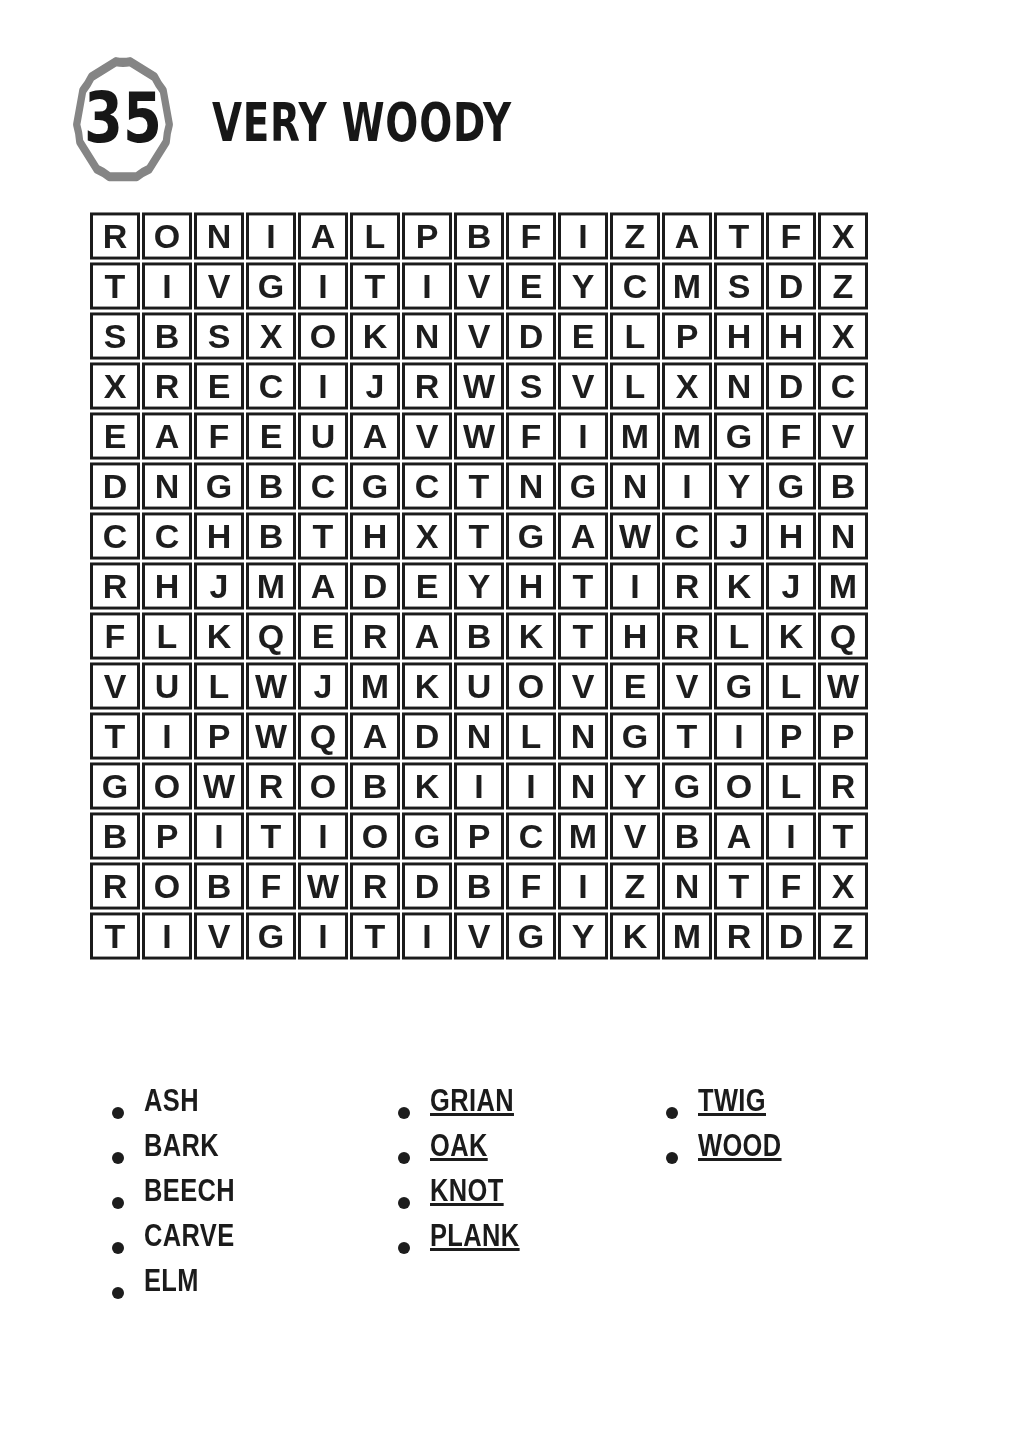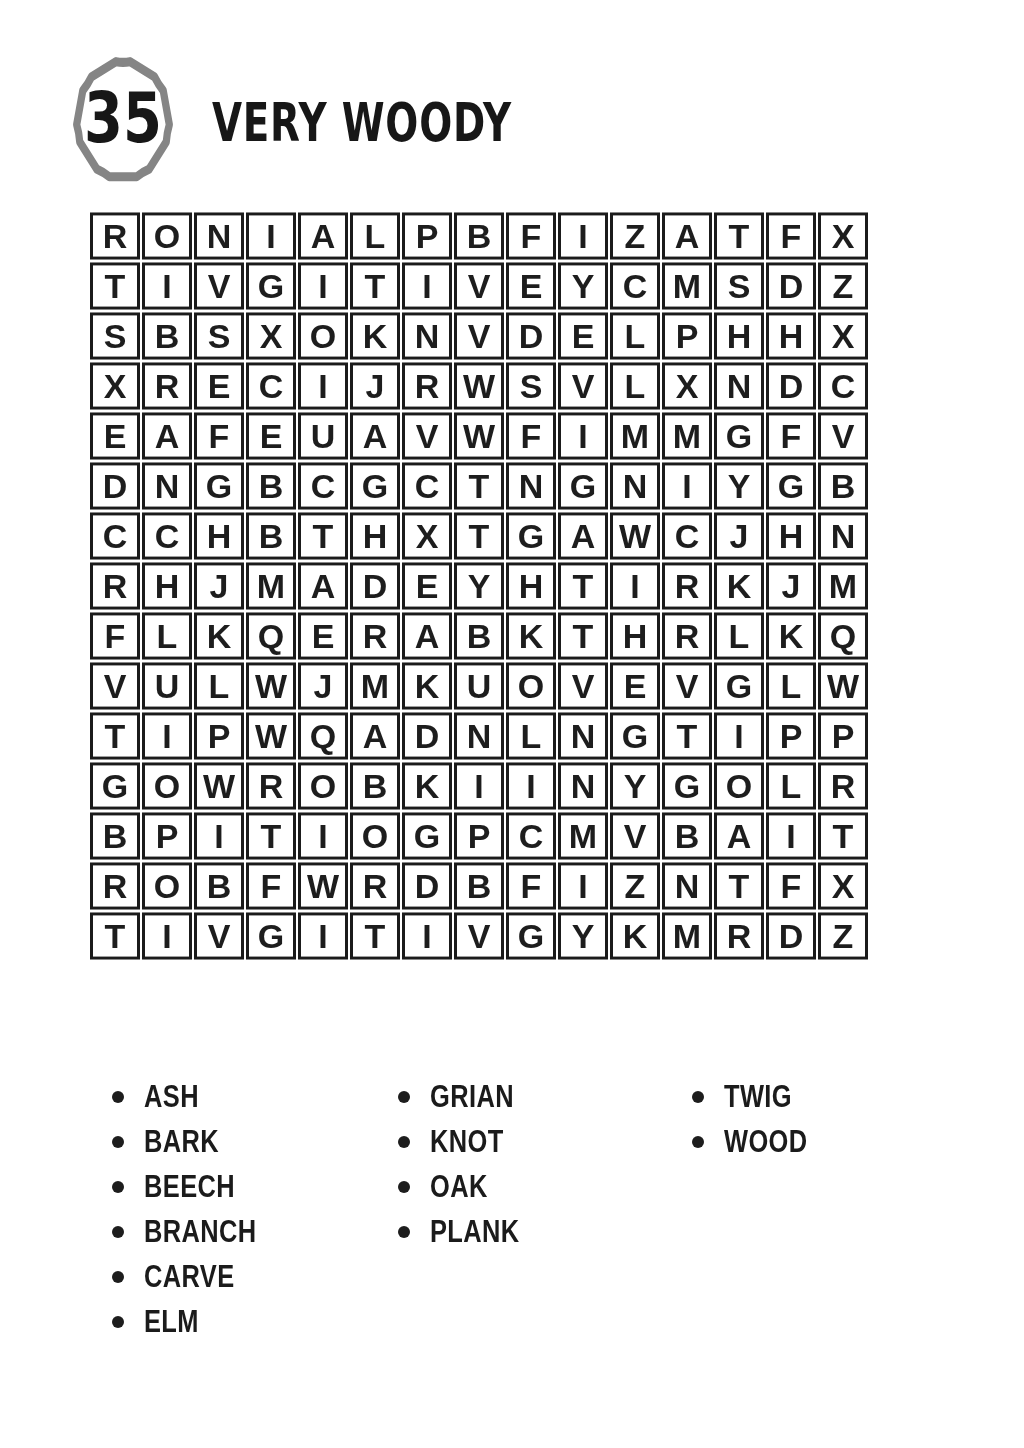--- a/index.html
+++ b/index.html
@@ -72,25 +72,25 @@
     transform: scaleY(0.98);
   }
 
   
   .word-col {
     position: absolute;
     top: 1074px;
     list-style: none;
   }
   .word-col.col-0 { left: 112px; }
-  .word-col.col-1 { left: 398px; }
-  .word-col.col-2 { left: 692px; }
+  .word-col.col-1 { left: 398px; text-decoration: underline; }
+  .word-col.col-2 { left: 666px; text-decoration: underline; }
   .word-col li {
     display: flex;
-    align-items: center;
+    align-items: flex-end;
     height: 45px;
     gap: 20px;
   }
   .bullet {
     width: 12px;
     height: 12px;
     border-radius: 50%;
     background: #1d1d1d;
     flex: 0 0 auto;
   }
@@ -392,43 +392,39 @@
       <li>
         <span class="bullet"></span>
         <span class="word-text">BARK</span>
       </li>
       <li>
         <span class="bullet"></span>
         <span class="word-text">BEECH</span>
       </li>
       <li>
         <span class="bullet"></span>
-        <span class="word-text">BRANCH</span>
-      </li>
-      <li>
-        <span class="bullet"></span>
         <span class="word-text">CARVE</span>
       </li>
       <li>
         <span class="bullet"></span>
         <span class="word-text">ELM</span>
       </li>
     </ul>
     <ul class="word-col col-1">
       <li>
         <span class="bullet"></span>
         <span class="word-text">GRIAN</span>
       </li>
       <li>
         <span class="bullet"></span>
+        <span class="word-text">OAK</span>
+      </li>
+      <li>
+        <span class="bullet"></span>
         <span class="word-text">KNOT</span>
-      </li>
-      <li>
-        <span class="bullet"></span>
-        <span class="word-text">OAK</span>
       </li>
       <li>
         <span class="bullet"></span>
         <span class="word-text">PLANK</span>
       </li>
     </ul>
     <ul class="word-col col-2">
       <li>
         <span class="bullet"></span>
         <span class="word-text">TWIG</span>

